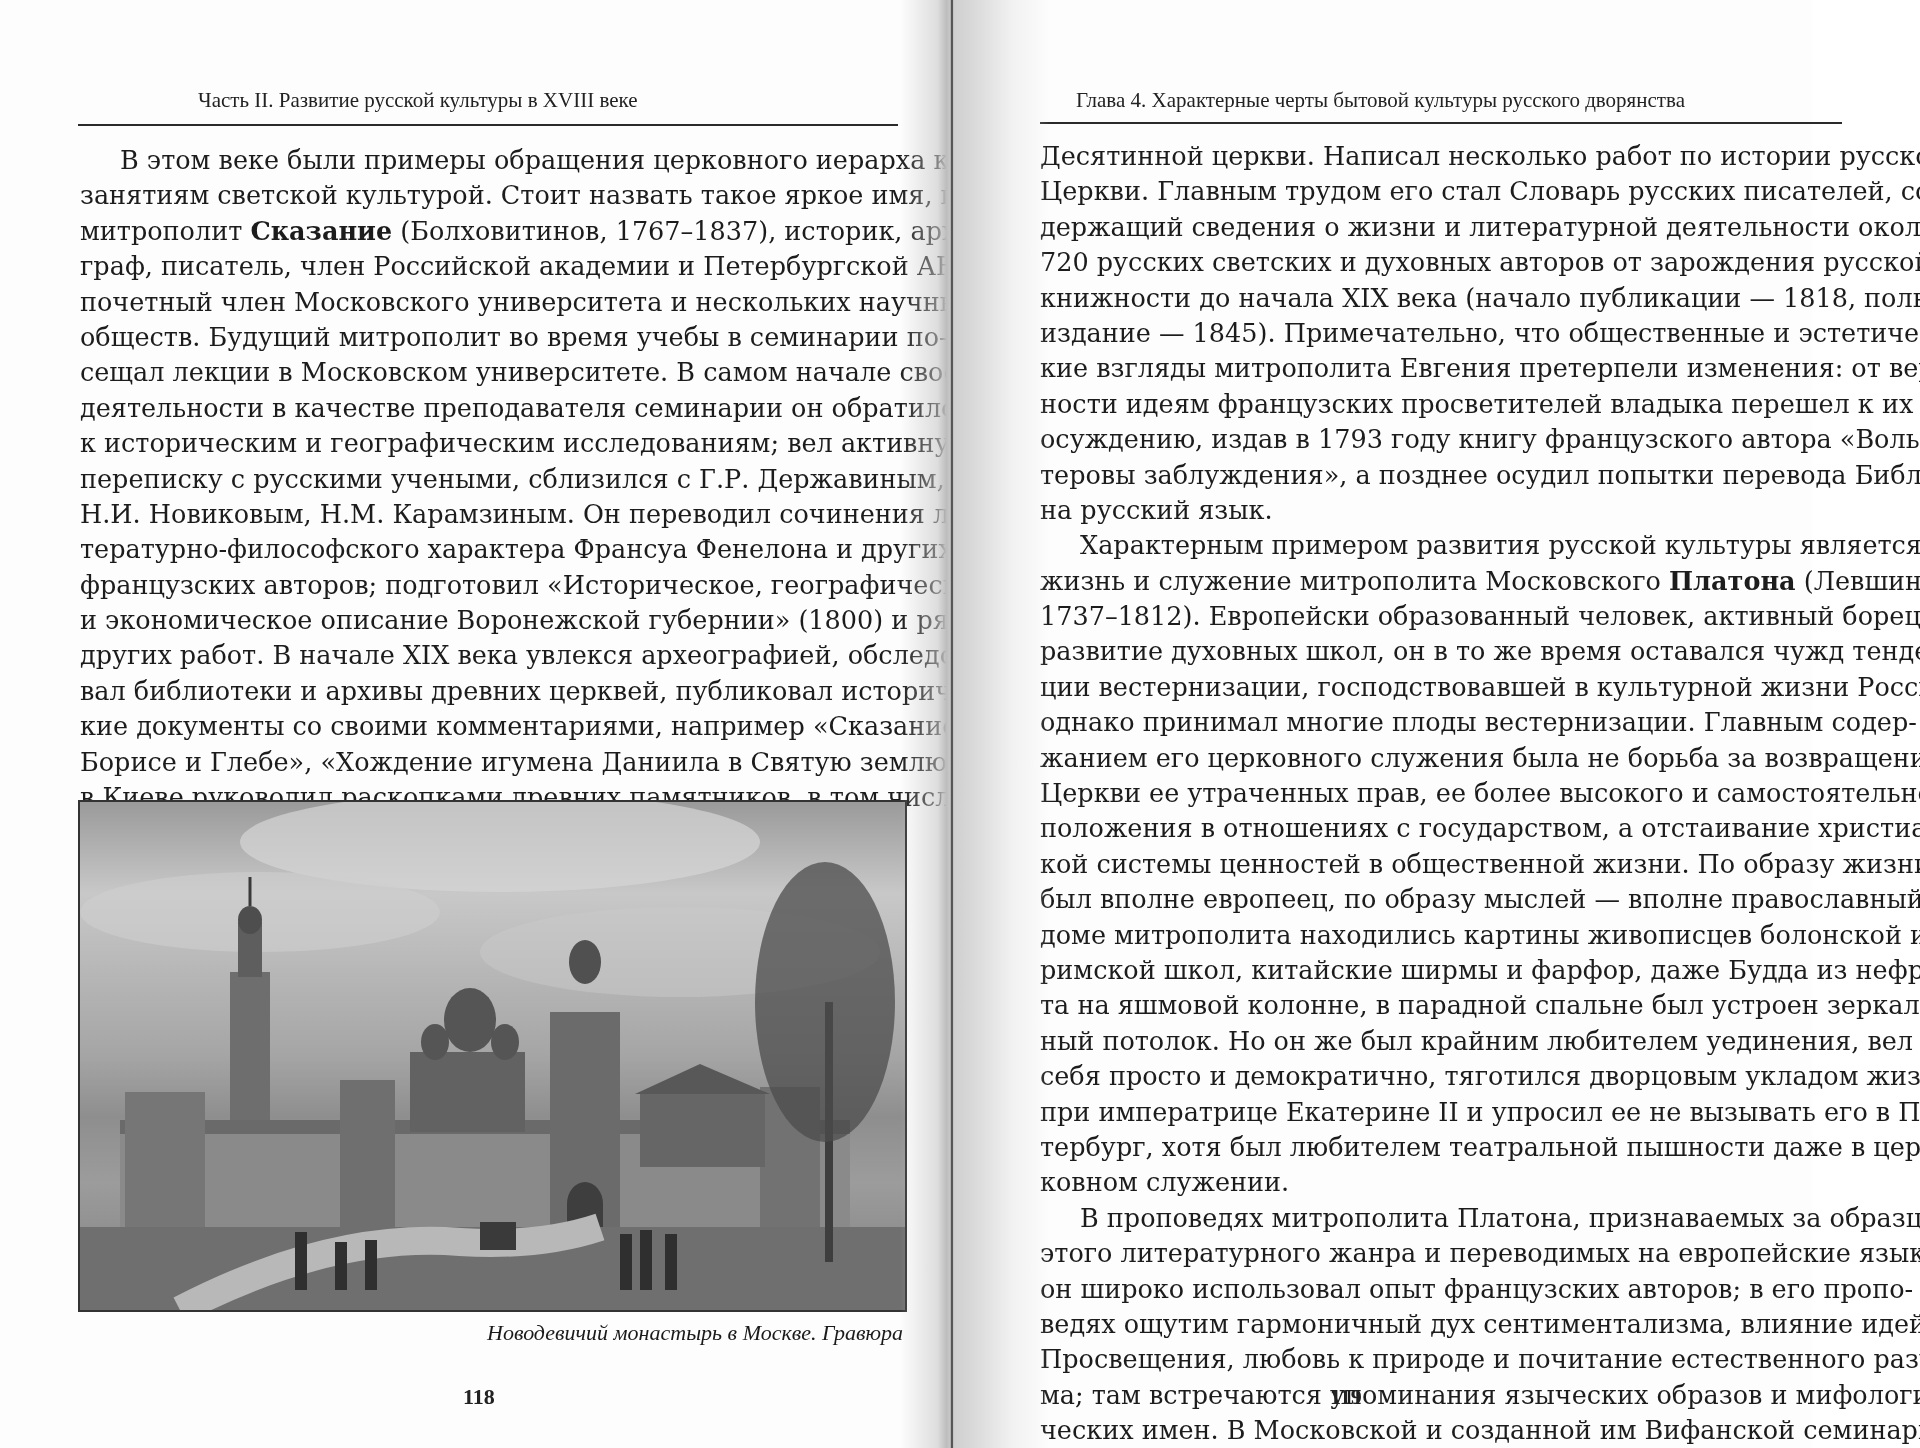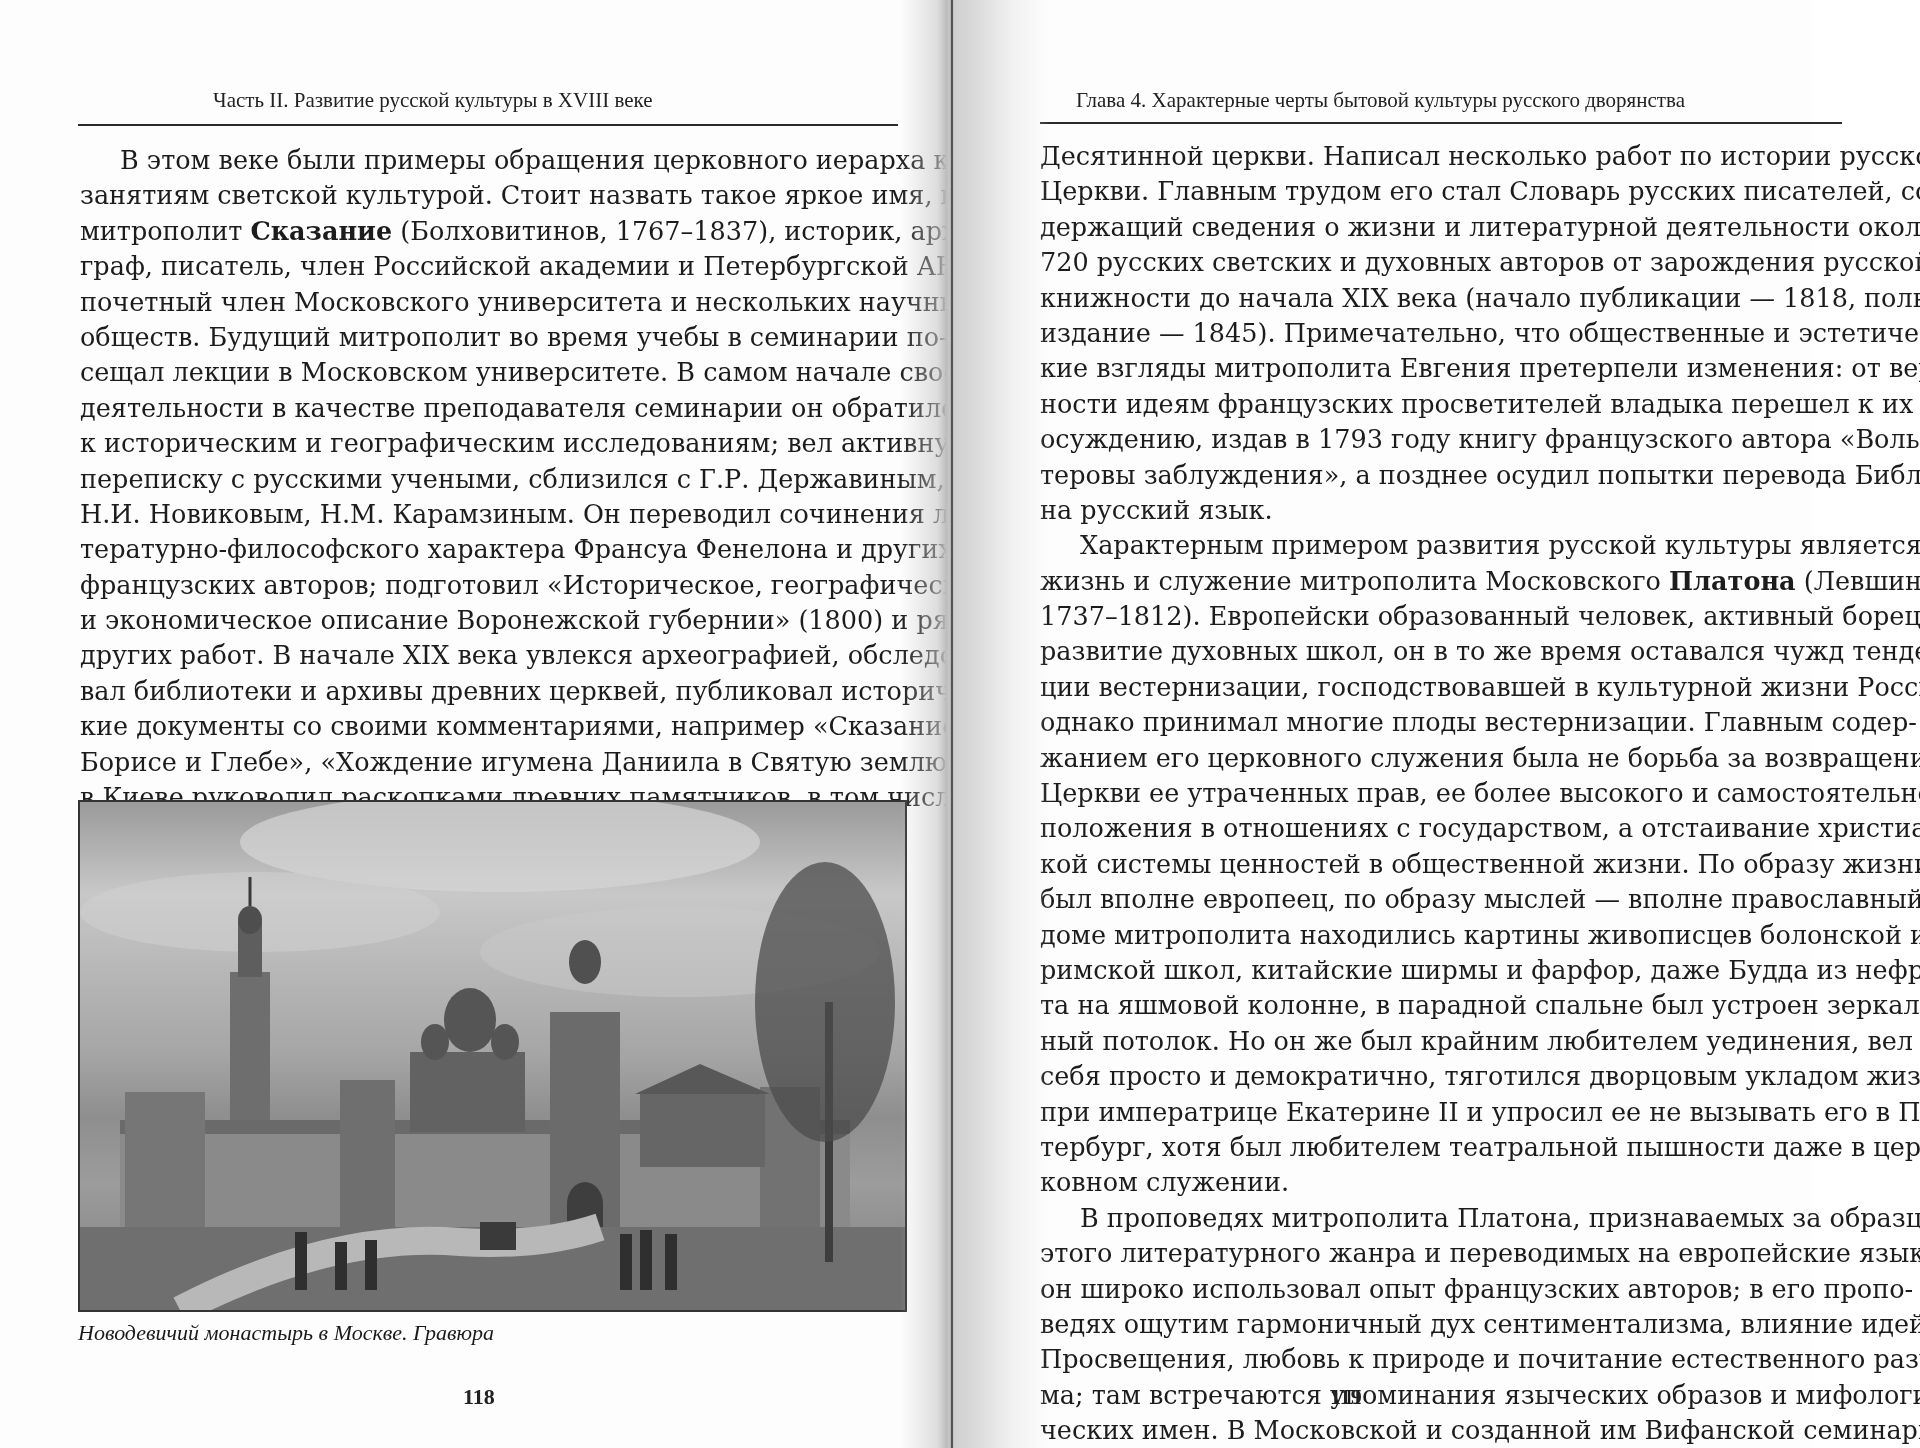--- a/index.html
+++ b/index.html
@@ -35,21 +35,21 @@
     position: absolute; top: 0; bottom: 0; left: 951px; width: 2px;
     background: #3c3c3c; opacity: 0.75;
   }
 
   .running-head {
     position: absolute; top: 88px;
     font-family: "Liberation Serif", serif;
     font-size: 21px; color: #222;
     white-space: nowrap;
   }
-  .page.left .running-head { left: 213px; text-align: right; }
+  .page.left .running-head { left: 198px; text-align: right; }
   .page.right .running-head { left: 126px; }
   .rule {
     position: absolute; height: 2px; background: #2a2a2a; top: 124px;
   }
   .page.left .rule { left: 78px; width: 820px; }
   .page.right .rule { left: 90px; width: 802px; top: 122px; }
 
   .body-text {
     position: absolute;
     font-size: 25.5px; line-height: 35.4px;
@@ -66,21 +66,21 @@
 
   .figure {
     position: absolute; left: 78px; top: 800px; width: 825px; height: 508px;
     border: 2px solid #333;
     overflow: hidden;
     background: linear-gradient(to bottom, #9a9a9a 0%, #c8c8c8 18%, #b5b5b5 35%, #a5a5a5 50%, #8e8e8e 62%, #9c9c9c 75%, #7d7d7d 100%);
   }
   .figure svg { display: block; }
   .caption {
     position: absolute; left: 78px; width: 825px; top: 1320px;
-    text-align: left; font-style: italic;
+    text-align: right; font-style: italic;
     font-family: "Liberation Serif", serif; font-size: 22px; color: #1a1a1a;
   }
   .folio {
     position: absolute; top: 1384px;
     font-family: "Liberation Serif", serif; font-weight: bold; font-size: 22px; color: #222; margin-left: 8px;
   }
   .page.left .folio { left: 455px; }
   .page.right .folio { left: 372px; }
 </style>
 </head>

